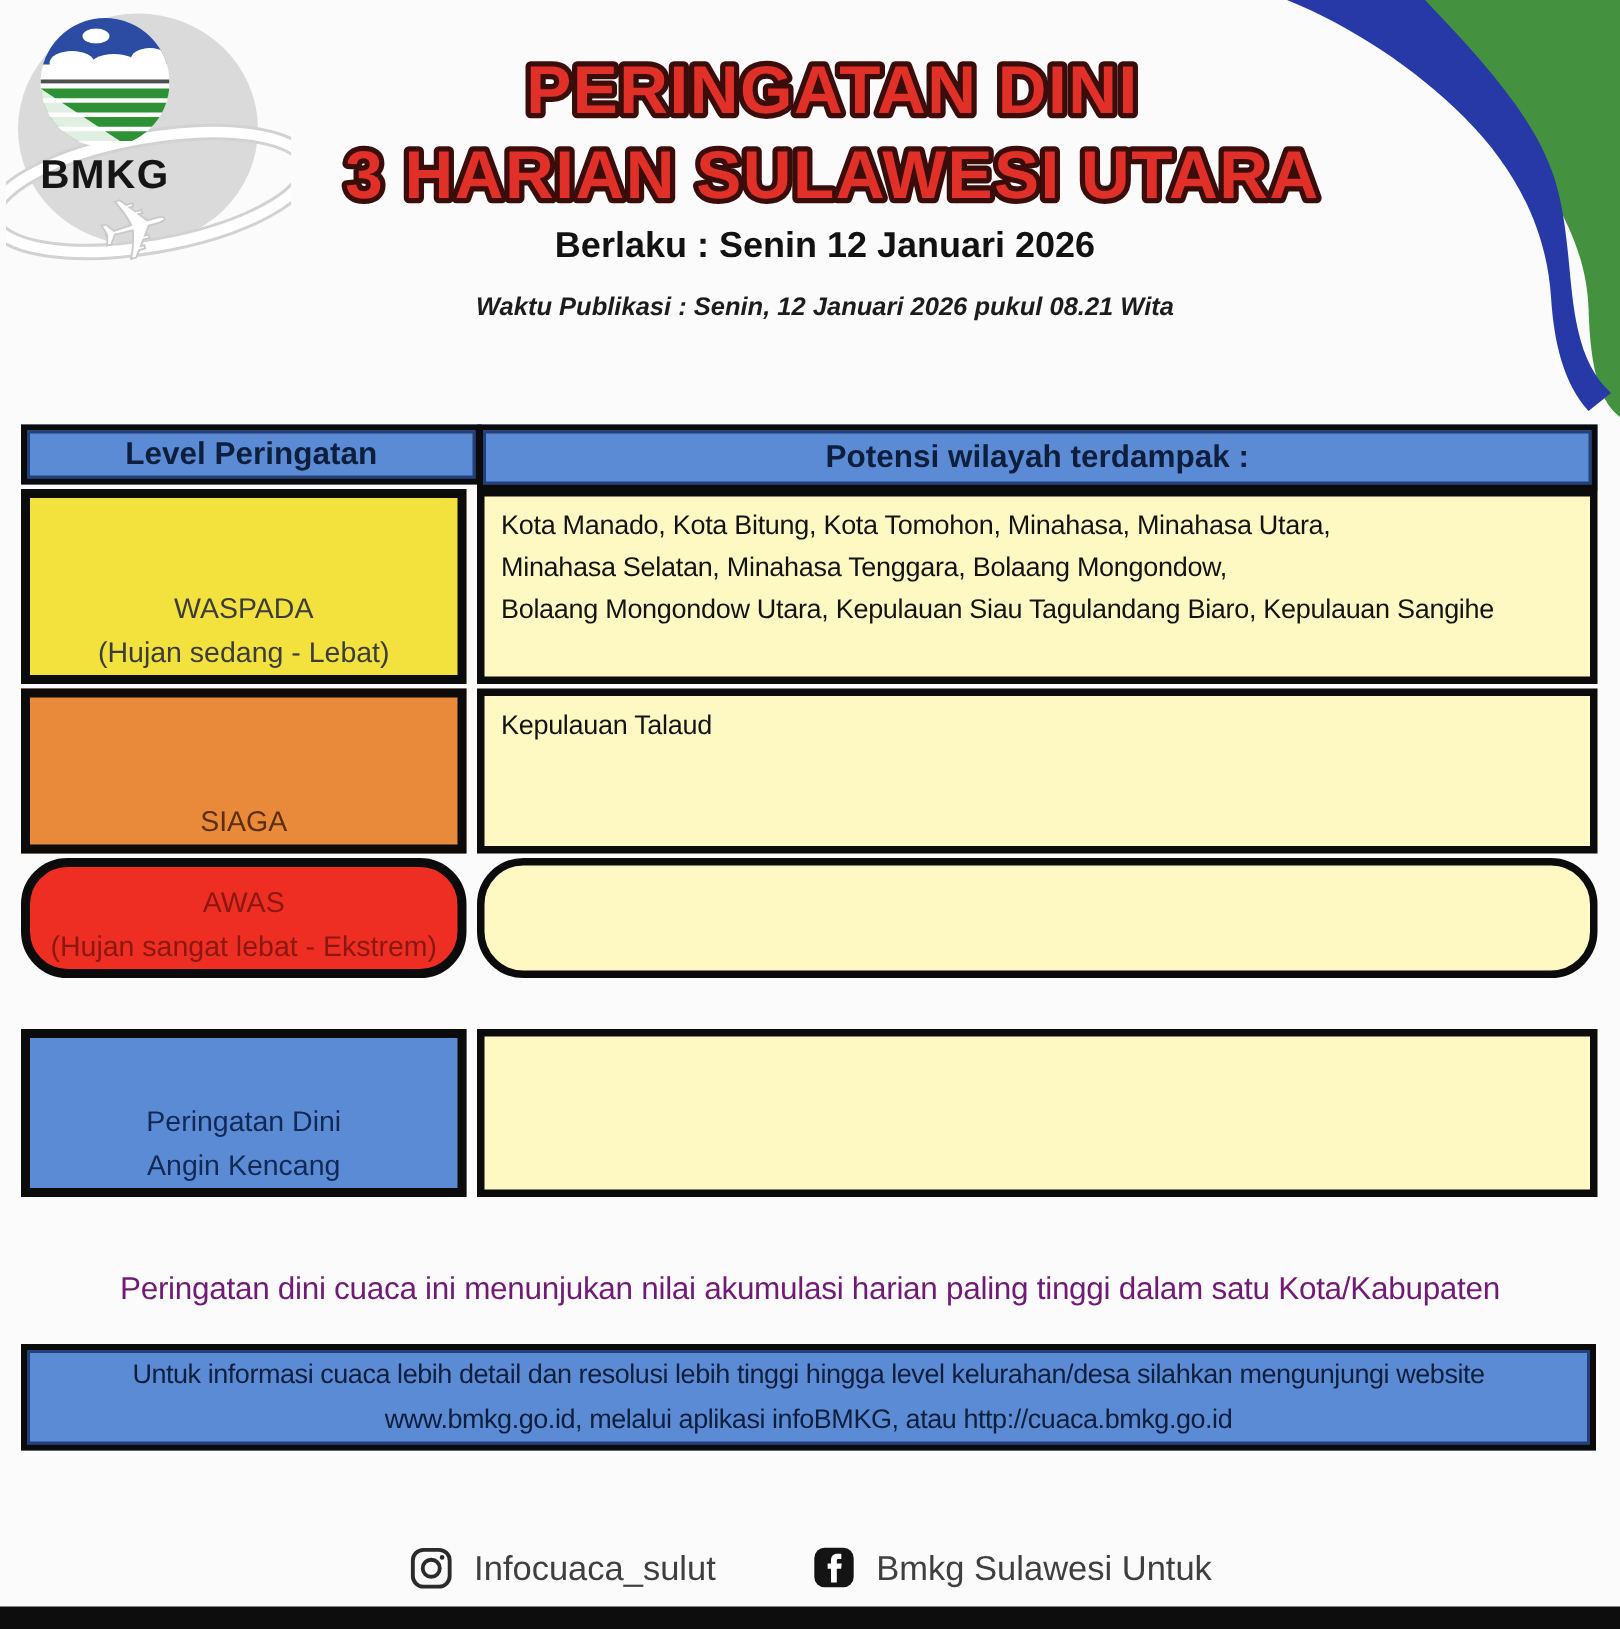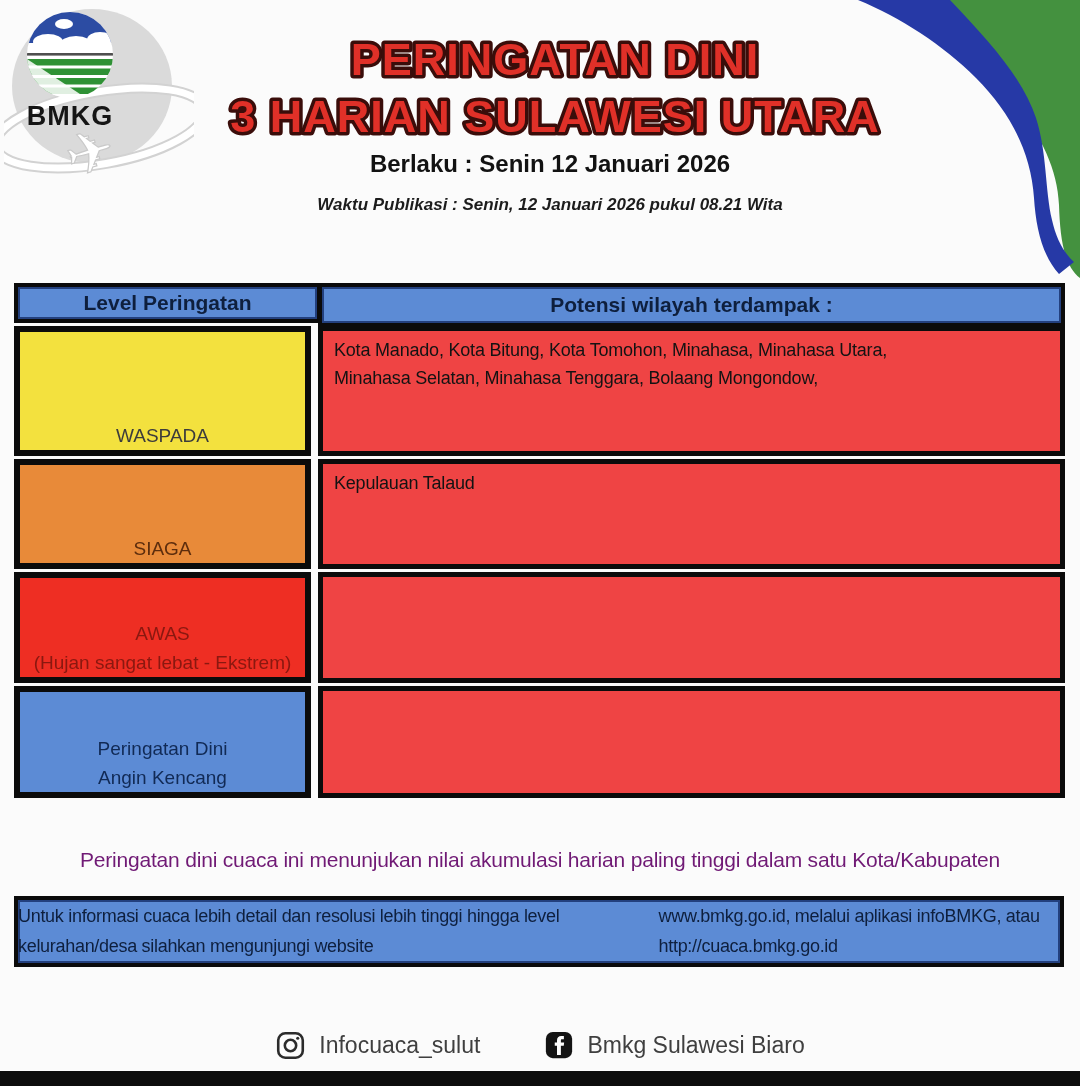--- a/index.html
+++ b/index.html
@@ -34,37 +34,37 @@
   .cell{position:absolute;box-sizing:border-box;border:5px solid #0b0b0b;}
   .hdr{border-width:4px;background:#5c8bd5;color:#0e1f3d;
        display:flex;align-items:center;justify-content:center;
        font-size:21px;font-weight:600;
        box-shadow:inset 0 0 0 2px #23407e;}
   .hdr-left{left:14px;top:283px;width:307px;height:40px;}
   .hdr-right{left:318px;top:283px;width:747px;height:44px;}
   .level{left:14px;width:297px;border-width:6px;
          display:flex;flex-direction:column;align-items:center;justify-content:flex-end;
          text-align:center;font-size:19px;line-height:1.5;font-weight:500;}
-  .areas{left:318px;width:747px;background:#ef4444;color:#131313;
+  .areas{left:318px;width:747px;background:#fef9c3;color:#131313;
          padding:6px 11px;font-size:18px;line-height:1.55;letter-spacing:-0.2px;}
   .r1{top:326px;height:130px;}
   .r2{top:459px;height:110px;}
-  .r3{top:572px;height:111px;}
+  .r3{top:572px;height:80px;border-radius:31px;}
   .r4{top:686px;height:112px;}
   .lv-waspada{background:#f3e13e;color:#3c3c3c;}
   .lv-siaga{background:#e88a39;color:#5d2d0d;gap:21px;}
   .lv-awas{background:#ee2e23;color:#8a1810;}
   .lv-wind{background:#5c8bd5;color:#112a55;}
   
   .note{position:absolute;left:0;top:848px;width:1080px;text-align:center;
         font-size:21px;font-weight:500;color:#701a75;letter-spacing:-0.2px;}
   .banner{position:absolute;left:14px;top:896px;width:1050px;height:71px;
           box-sizing:border-box;border:4px solid #0b0b0b;background:#5c8bd5;
           box-shadow:inset 0 0 0 2px #23407e;
-          display:flex;align-items:center;justify-content:center;
+          display:flex;flex-direction:column;align-items:center;justify-content:center;
           color:#0e1f3d;font-size:18px;font-weight:500;line-height:1.65;letter-spacing:-0.3px;}
   
   .footer{position:absolute;left:0;top:1022px;width:1080px;height:46px;
           display:flex;align-items:center;justify-content:center;gap:64px;}
   .social{display:flex;align-items:center;gap:13px;font-size:23px;color:#3f3f3f;}
   .blackbar{position:absolute;left:0;top:1071px;width:1080px;height:15px;background:#0d0d0d;}
 </style>
 </head>
 <body>
 
@@ -115,24 +115,26 @@
 
 <div class="cell hdr hdr-left">
   <span>Level Peringatan</span>
 </div>
 <div class="cell hdr hdr-right">
   <span>Potensi wilayah terdampak :</span>
 </div>
 
 <div class="cell level lv-waspada r1">
   <div>WASPADA</div>
+  <div>(Hujan sedang - Lebat)</div>
 </div>
 <div class="cell areas r1">
   <div>Kota Manado, Kota Bitung, Kota Tomohon, Minahasa, Minahasa Utara,</div>
   <div>Minahasa Selatan, Minahasa Tenggara, Bolaang Mongondow,</div>
+  <div>Bolaang Mongondow Utara, Kepulauan Siau Tagulandang Biaro, Kepulauan Sangihe</div>
 </div>
 
 <div class="cell level lv-siaga r2">
   <div>SIAGA</div>
 </div>
 <div class="cell areas r2">
   <div>Kepulauan Talaud</div>
 </div>
 
 <div class="cell level lv-awas r3">
@@ -160,17 +162,17 @@
       <circle cx="12" cy="12" r="4.4"></circle>
       <circle cx="17.6" cy="6.4" r="1.2" fill="#2b2b2b" stroke="none"></circle>
     </svg>
     <span>Infocuaca_sulut</span>
   </div>
   <div class="social">
     <svg width="30" height="30" viewBox="0 0 24 24">
       <rect x="1.5" y="1.5" width="21" height="21" rx="5.5" fill="#141414"></rect>
       <path fill="#ffffff" d="M15.8,12.6 h-2.3 v7.4 h-3.1 v-7.4 H8.6 v-2.7 h1.8 V8.1 c0-2 1.2-3.4 3.4-3.4 h2.1 v2.7 h-1.6 c-0.6,0-0.8,0.3-0.8,0.9 v1.6 h2.6 Z"></path>
     </svg>
-    <span>Bmkg Sulawesi Biaro</span>
+    <span>Bmkg Sulawesi Untuk</span>
   </div>
 </div>
 
 <div class="blackbar"></div>
 
 </body></html>

